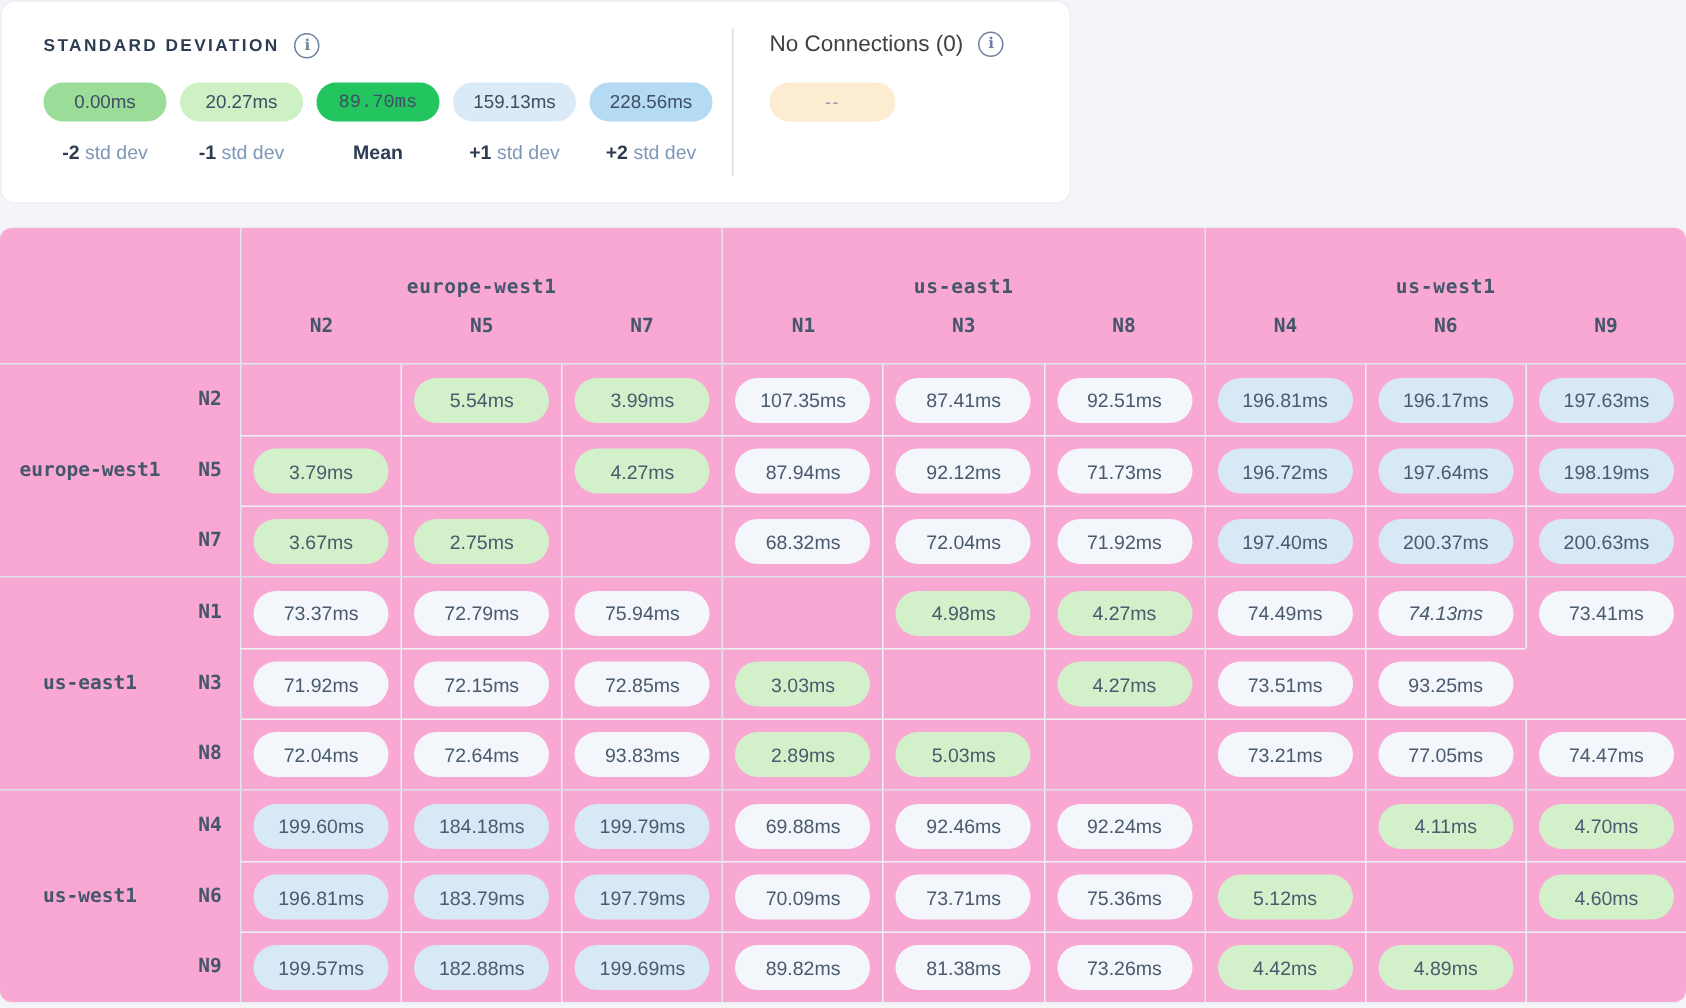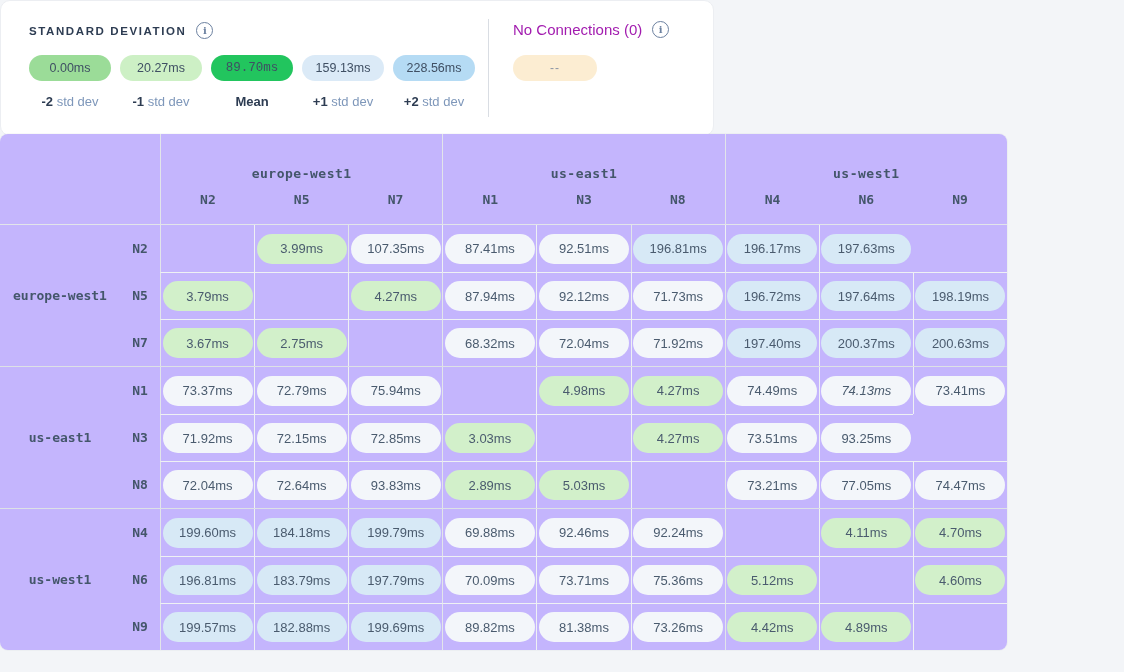--- a/index.html
+++ b/index.html
@@ -43,33 +43,33 @@
   }
   .legend-labels { display: flex; gap: 9px; margin-top: 13px; }
   .legend-label {
     width: 82px; text-align: center;
     font-size: 13px; color: #7e97ba;
   }
   .legend-label b { color: #2d3c52; }
   .legend-divider { width: 1px; background: #d9dde3; margin: 18px 0; flex: none; }
   .no-conn { padding: 20px 0 0 24px; }
   .no-conn-title-row { display: flex; align-items: center; gap: 10px; }
-  .no-conn-title { font-size: 15px; color: #a21caf; }
+  .no-conn-title { font-size: 15px; color: #404040; }
   .no-conn-pill {
     margin-top: 17px;
     width: 84px; height: 26px; border-radius: 13px;
     color: #8b95a5; font-size: 12px; letter-spacing: 1px;
     display: flex; align-items: center; justify-content: center;
   }
 
   
   .matrix-card {
-    position: absolute; top: 134px; left: 0;
-    width: 1007px; height: 516px;
-    background: #c4b5fd;
+    position: absolute; top: 152px; left: 0;
+    width: 1124px; height: 516px;
+    background: #f9a8d4;
     border-radius: 8px;
     overflow: hidden;
     box-shadow: 0 0 0 1px rgba(40,50,70,0.03);
   }
   .mono-label {
     font-family: "DejaVu Sans Mono", monospace;
     font-weight: bold; font-size: 13px; color: #44566b;
   }
   .m-header { display: flex; height: 91px; border-bottom: 1px solid #e2e5ea; }
   .m-corner { width: 160px; flex: none; }
@@ -164,20 +164,23 @@
       </div>
     </div>
   <div class="m-body">
       <div class="m-rowgroup">
         <div class="m-regionlabel mono-label">europe-west1</div>
         <div class="m-grouprows">
           <div class="m-row">
             <div class="m-nodelabel mono-label">N2</div>
             <div class="m-cell group-start"></div>
             <div class="m-cell">
+              <span class="pill" style="background: rgb(210, 240, 202);">5.54ms</span>
+            </div>
+            <div class="m-cell">
               <span class="pill" style="background: rgb(210, 240, 202);">3.99ms</span>
             </div>
             <div class="m-cell group-start">
               <span class="pill" style="background: rgb(243, 246, 250);">107.35ms</span>
             </div>
             <div class="m-cell">
               <span class="pill" style="background: rgb(243, 246, 250);">87.41ms</span>
             </div>
             <div class="m-cell">
               <span class="pill" style="background: rgb(243, 246, 250);">92.51ms</span>

